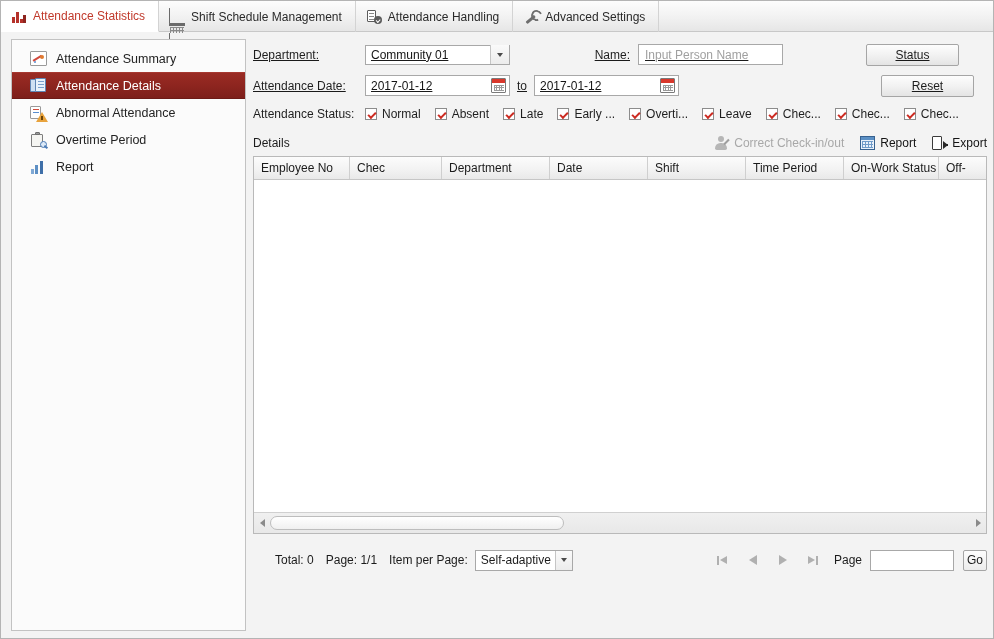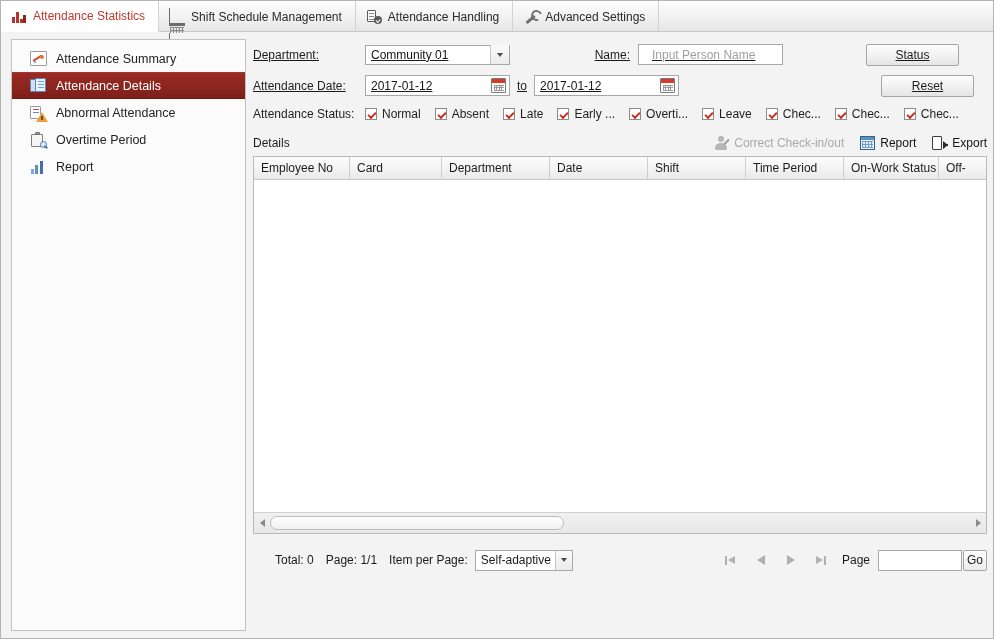--- a/index.html
+++ b/index.html
@@ -237,21 +237,21 @@
   .select-box .arrow {
     width:19px; height:19px; border-left:1px solid #c5c5c5;
     background: linear-gradient(to bottom,#fafafa,#ececec);
     display:flex; align-items:center; justify-content:center;
   }
   .caret { width:0;height:0; border-left:3.5px solid transparent;
            border-right:3.5px solid transparent; border-top:4px solid #4a4a4a; }
 
   .text-input {
     width:145px; height:21px; background:#fff; border:1px solid #a8a8a8;
-    display:flex; align-items:center; padding-left:13px;
+    display:flex; align-items:center; padding-left:6px;
     font-size:12px; color:#141414;
   }
   .text-input.placeholder { color:#a0a0a0; }
 
   .date-box {
     position:relative; width:145px; height:21px;
     background:#fff; border:1px solid #a8a8a8;
     display:flex; align-items:center;
   }
   .date-box .dval { flex:1; padding-left:5px; font-size:12px; color:#141414; }
@@ -423,21 +423,21 @@
              border-bottom:5px solid transparent; border-left:8px solid #b0b0b0; }
   .nv-last::before { content:""; position:absolute; right:0; top:1px; width:2px;height:9px; background:#b0b0b0; }
   .nv-last::after  { content:""; position:absolute; right:3px; top:1.5px; width:0;height:0;
                      border-top:4px solid transparent; border-bottom:4px solid transparent;
                      border-left:7px solid #b0b0b0; }
   #page-label { margin:0 8px 0 6px; }
   #page-input {
     width:84px; height:21px; background:#fff; border:1px solid #a8a8a8;
   }
   #go-btn {
-    margin-left:1px; width:24px; height:21px;
+    margin-left:9px; width:24px; height:21px;
     background: linear-gradient(to bottom,#fdfdfd,#ececec);
     border:1px solid #a5a5a5; border-radius:2px;
     display:flex; align-items:center; justify-content:center;
     font-size:12px; color:#1d1d1d; cursor:default;
   }
 </style>
 </head>
 <body>
 
 <div id="app">
@@ -628,21 +628,21 @@
           <span>Export</span>
         </div>
 
       </div>
     </div>
 
     <div id="table-wrap">
 
       <div id="table-head">
         <div class="th" style="width:96px">Employee No</div>
-        <div class="th" style="width:92px">Card</div>
+        <div class="th" style="width:92px">Chec</div>
         <div class="th" style="width:108px">Department</div>
         <div class="th" style="width:98px">Date</div>
         <div class="th" style="width:98px">Shift</div>
         <div class="th" style="width:98px">Time Period</div>
         <div class="th" style="width:95px">On-Work Status</div>
         <div class="th" style="width:44px;border-right:none;">Off-</div>
       </div>
 
       <div id="table-body"></div>
 

